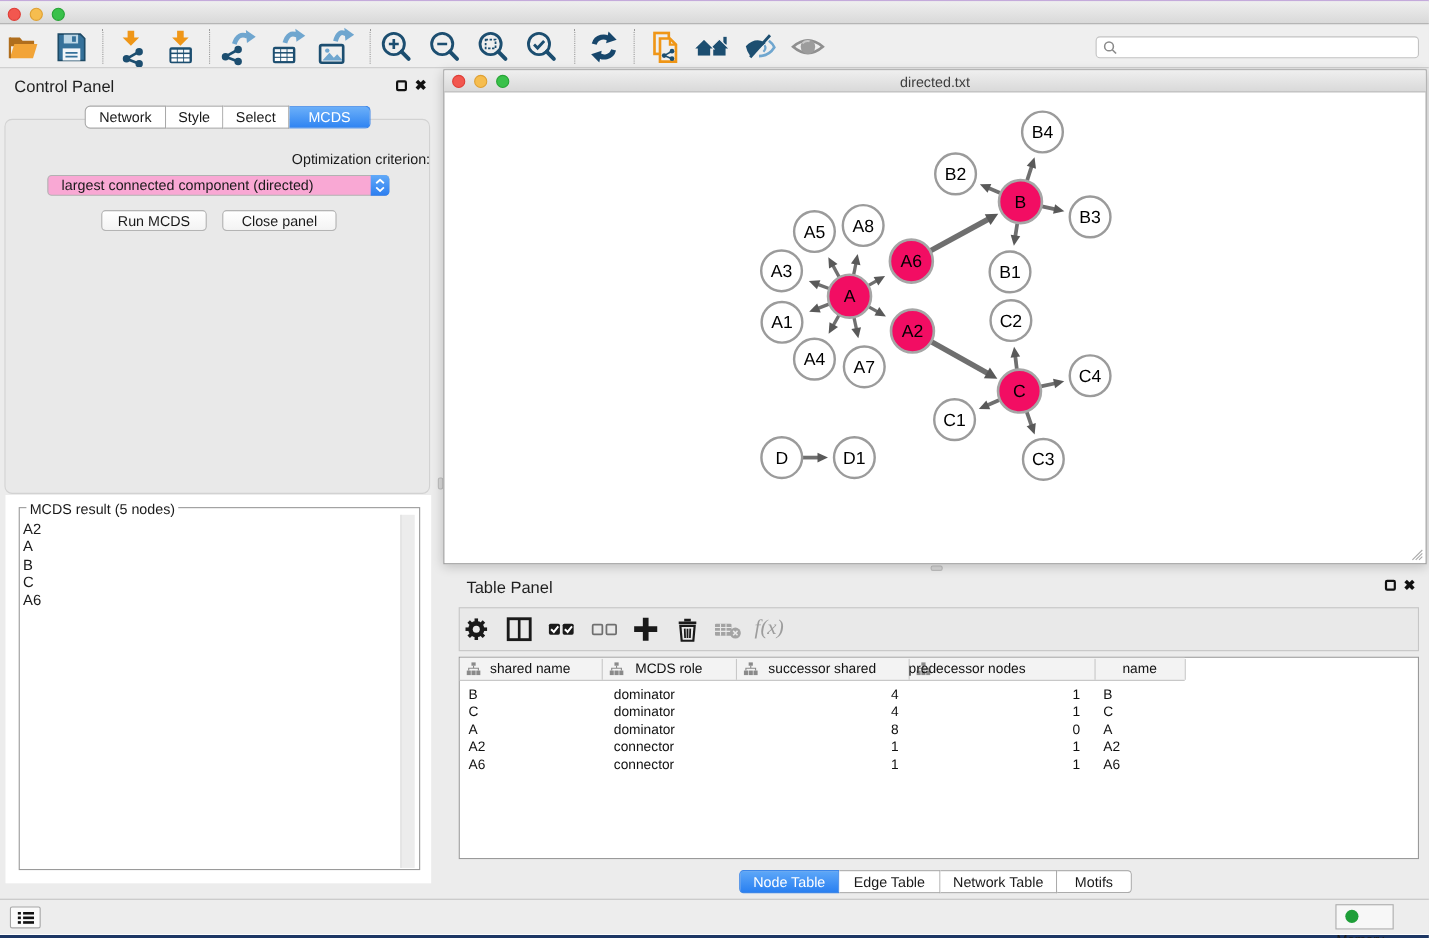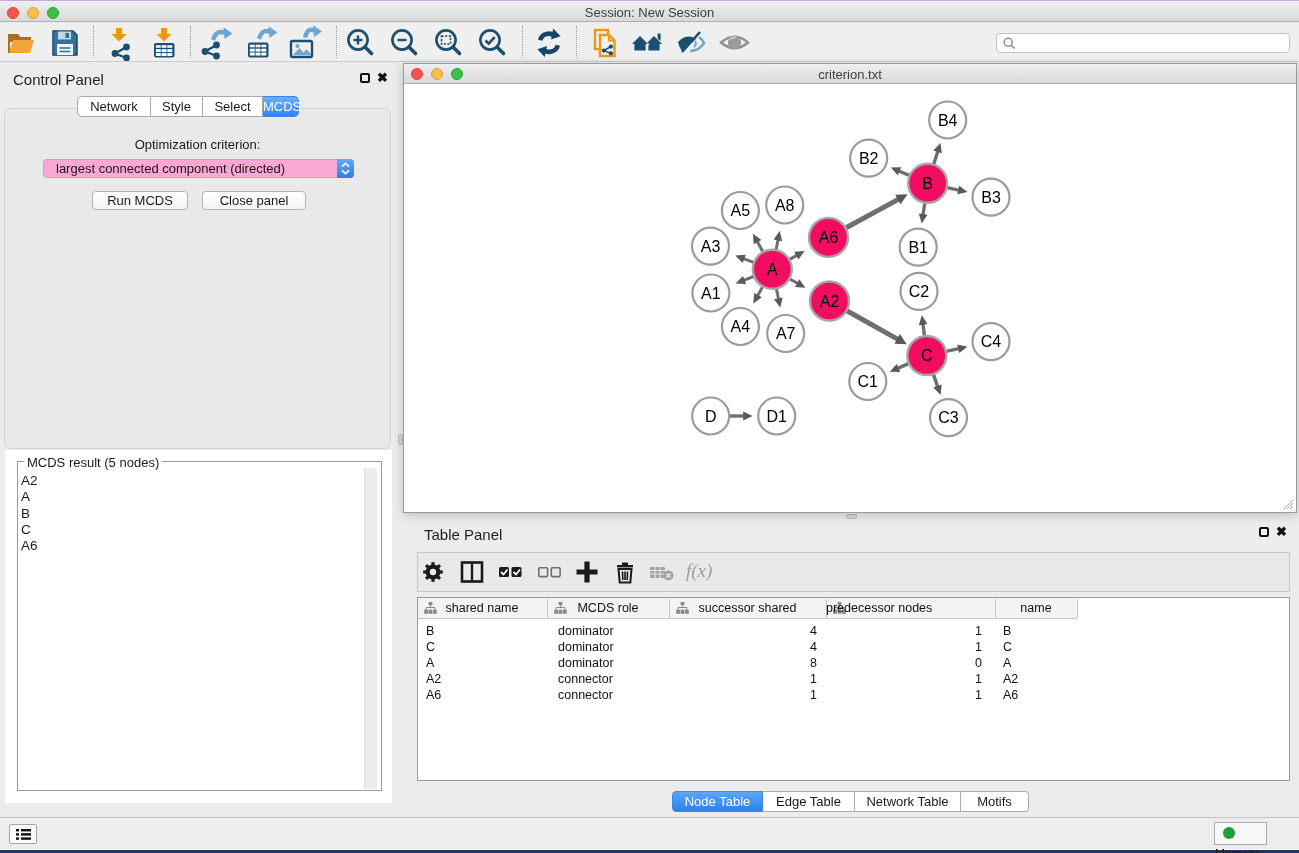--- a/index.html
+++ b/index.html
@@ -38,21 +38,20 @@
 <body>
 
 <div class="abs" style="left:0;top:0;width:1299px;height:2px;background:#c4aadb;"></div>
 <div class="abs" style="left:0;top:849px;width:1299px;height:1px;background:#fdfdfd;"></div>
 <div class="abs" style="left:0;top:850px;width:1299px;height:3px;background:#1d3764;"></div>
 
 <div class="titlebar">
   <div class="tl" style="left:7px;background:#f2574f;border:1px solid #df3e37;"></div>
   <div class="tl" style="left:27px;background:#f6bd4f;border:1px solid #dfa133;"></div>
   <div class="tl" style="left:47px;background:#39c14a;border:1px solid #27a436;"></div>
-  <div class="ttext">Session: New Session</div>
 </div>
 
 <div class="toolbar"></div>
 <div class="sep" style="left:93px;"></div>
 <div class="sep" style="left:190px;"></div>
 <div class="sep" style="left:336px;"></div>
 <div class="sep" style="left:522px;"></div>
 <div class="sep" style="left:576px;"></div>
 <svg class="icon" style="left:3px;top:25px" width="36" height="36" viewBox="0 0 36 36">
     <path d="M6 9 h9 l2.5 3 H28 v5 H6 Z" fill="#b06e1d"></path>
@@ -181,25 +180,25 @@
   </svg>
 
 <div class="abs paneltitle" style="left:13px;top:71px;">Control Panel</div>
 <div class="minibtn" style="left:360px;top:73px;"></div>
 <div class="closex" style="left:377px;top:70px;">✖</div>
 
 <div class="tabseg" style="left:77px;">
   <div style="width:74px;">Network</div>
   <div style="width:52px;">Style</div>
   <div style="width:60px;">Select</div>
-  <div class="sel" style="width:36px;">MCDS</div>
+  <div class="sel" style="width:74px;">MCDS</div>
 </div>
 
 <div class="abs" style="left:4px;top:108px;width:387px;height:341px;background:#e9e9e9;border:1px solid #d2d2d2;border-radius:7px;"></div>
-<div class="abs" style="left:4px;top:137px;width:387px;text-align:center;font-size:13px;">Optimization criterion:</div>
+<div class="abs" style="left:4px;top:137px;width:387px;text-align:right;font-size:13px;">Optimization criterion:</div>
 
 <div class="abs" style="left:43px;top:159px;width:311px;height:19px;background:#f9a8d4;border:1px solid #b2b2b2;border-radius:4px;font-size:13px;line-height:17px;padding-left:12px;">largest connected component (directed)</div>
 <div class="abs" style="left:337px;top:159px;width:17px;height:19px;background:linear-gradient(#62aaf8,#2c7ef0);border-radius:0 4px 4px 0;"></div>
 <svg class="abs" style="left:340px;top:162px" width="11" height="13" viewBox="0 0 11 13">
     <polyline points="2,4.6 5.5,1.4 9,4.6" fill="none" stroke="#fff" stroke-width="1.6"></polyline>
     <polyline points="2,8.4 5.5,11.6 9,8.4" fill="none" stroke="#fff" stroke-width="1.6"></polyline>
   </svg>
 
 <div class="btn" style="left:92px;top:191px;width:96px;">Run MCDS</div>
 <div class="btn" style="left:202px;top:191px;width:104px;">Close panel</div>
@@ -211,21 +210,21 @@
 <div class="abs" style="left:21px;top:473px;font-size:13.5px;line-height:16.3px;">A2<br>A<br>B<br>C<br>A6</div>
 
 <div class="abs" style="left:398px;top:434px;width:5px;height:11px;background:#d8d8d8;border:1px solid #bdbdbd;border-radius:2px;"></div>
 <div class="abs" style="left:846px;top:514px;width:11px;height:5px;background:#d8d8d8;border:1px solid #bdbdbd;border-radius:2px;"></div>
 
 <div class="win">
   <div class="wtb">
     <div class="wtl" style="left:7px;background:#f2574f;border:1px solid #df3e37;"></div>
     <div class="wtl" style="left:27px;background:#f6bd4f;border:1px solid #dfa133;"></div>
     <div class="wtl" style="left:47px;background:#39c14a;border:1px solid #27a436;"></div>
-    <div class="ttext" style="top:3px;">criterion.txt</div>
+    <div class="ttext" style="top:3px;">directed.txt</div>
   </div>
   <svg style="position:absolute;right:2px;bottom:2px" width="12" height="12" viewBox="0 0 12 12">
       <line x1="2" y1="11" x2="11" y2="2" stroke="#aaa" stroke-width="1"></line>
       <line x1="5" y1="11" x2="11" y2="5" stroke="#aaa" stroke-width="1"></line>
       <line x1="8" y1="11" x2="11" y2="8" stroke="#aaa" stroke-width="1"></line>
     </svg>
 </div>
 <svg style="position:absolute;left:404px;top:84px" width="893" height="428" viewBox="404 84 893 428">
 <line x1="762.8" y1="251.7" x2="756.9" y2="240.8" stroke="#6f6f6f" stroke-width="3.0"></line>
 <polygon points="753.0,233.8 761.4,240.0 753.7,244.2" fill="#595959"></polygon>

